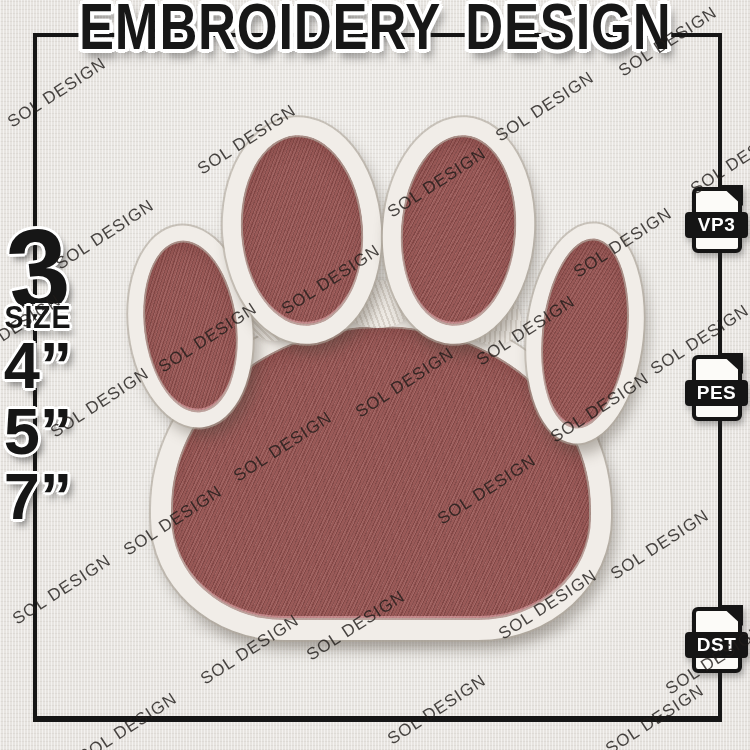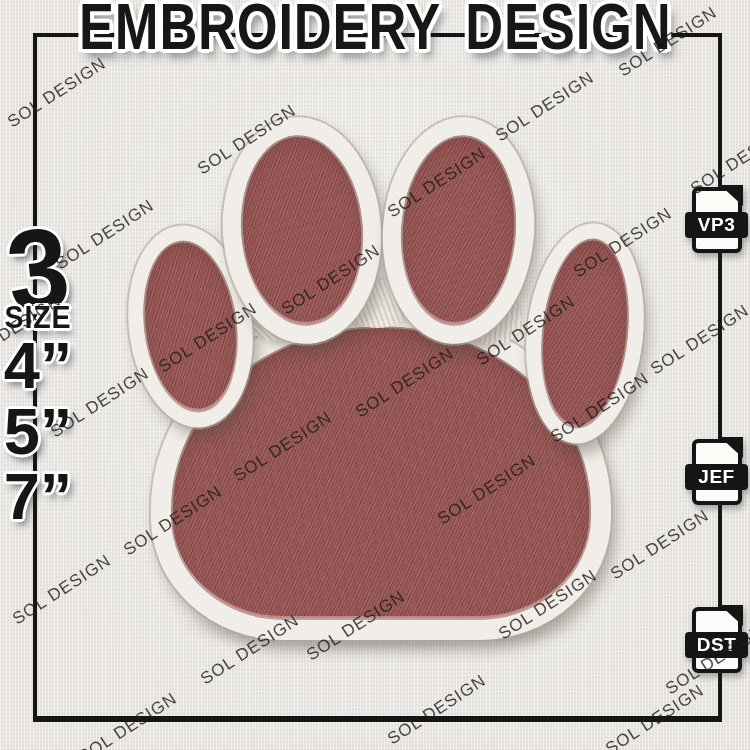--- a/index.html
+++ b/index.html
@@ -119,24 +119,24 @@
   <div class="size-col-item size-item-0">4”</div>
   <div class="size-col-item size-item-1">5”</div>
   <div class="size-col-item size-item-2">7”</div>
 
   <div class="format-col">
       <div class="file-icon" style="top: 187px;">
         <div class="doc"></div>
         <div class="fold"></div>
         <div class="band">VP3</div>
       </div>
-      <div class="file-icon" style="top: 439px;">
+      <div class="file-icon" style="top: 355px;">
         <div class="doc"></div>
         <div class="fold"></div>
-        <div class="band">JEF</div>
+        <div class="band">PES</div>
       </div>
       <div class="file-icon" style="top: 607px;">
         <div class="doc"></div>
         <div class="fold"></div>
         <div class="band">DST</div>
       </div>
     </div>
 
   <div class="wm-layer">
       <span class="wm" style="left: 57px; top: 93px;">SOL DESIGN</span>

